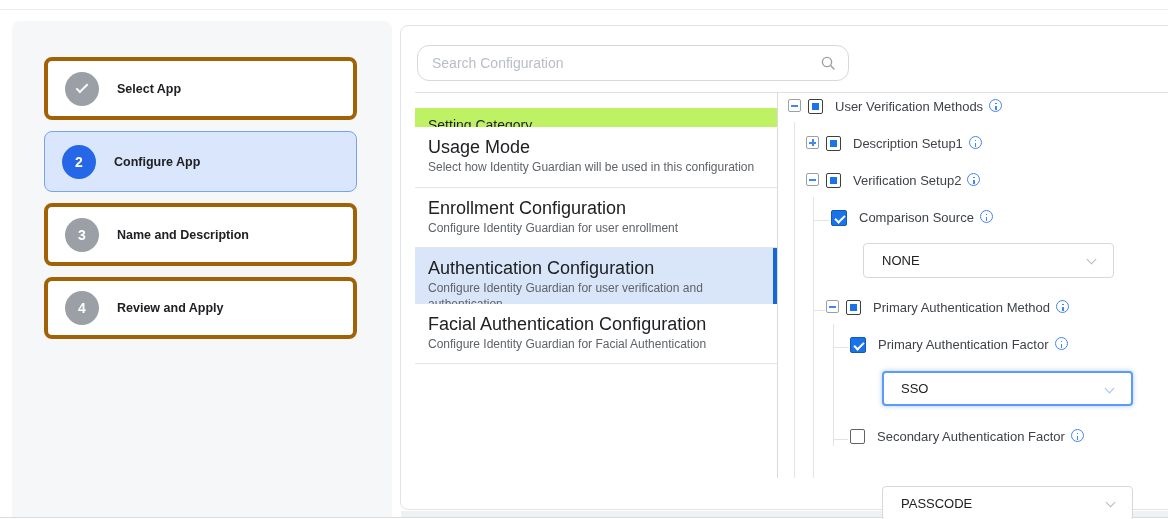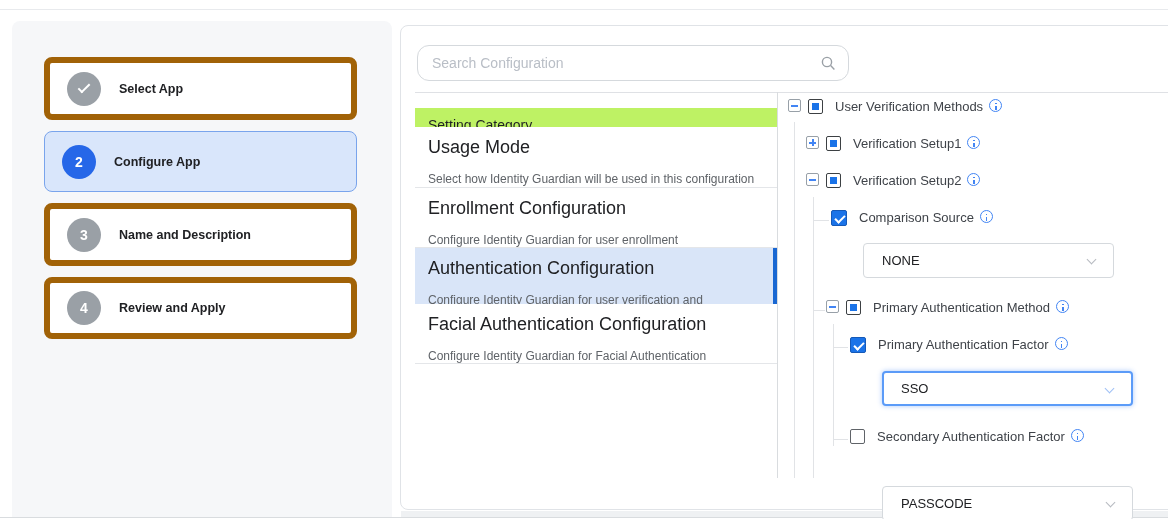--- a/index.html
+++ b/index.html
@@ -10,21 +10,21 @@
   
   .top-bar { position:absolute; left:0; top:0; width:1168px; height:10px; background:#ffffff;
              border-bottom:1px solid #e8eaed; }
   .page-bottom-line { position:absolute; left:0; top:517px; width:1168px; height:1px; background:#d9dcdf; }
 
   
   .stepper-panel { position:absolute; left:12px; top:21px; width:380px; height:496px;
                    background:#f6f7f9; border-radius:8px 8px 0 0; }
 
   .step-card { position:absolute; left:32px; width:313px; background:#ffffff;
-               border:6px solid #a16207; border-radius:8px; display:flex; align-items:center; }
+               border:4px solid #a16207; border-radius:8px; display:flex; align-items:center; }
   .step-card.active { background:#d9e6fb; border:1.5px solid #79a4ec; }
   .step-circle { position:absolute; left:17px; width:34px; height:34px; border-radius:50%;
                  background:#9aa0a6; color:#ffffff; display:flex; align-items:center; justify-content:center;
                  font-size:14px; font-weight:bold; }
   .step-circle.blue { background:#2667e8; }
   .check-glyph { display:block; width:12px; height:6px; border-left:2.5px solid #ffffff;
                  border-bottom:2.5px solid #ffffff; transform:rotate(-45deg); margin-top:-4px; }
   .step-label { position:absolute; left:69px; font-size:12.5px; font-weight:bold; color:#202124; }
 
   
@@ -44,21 +44,21 @@
   .table-top-line { position:absolute; left:415px; top:92px; width:775px; height:1px; background:#dfe1e5; }
   .col-divider { position:absolute; left:777px; top:92px; width:1px; height:386px; background:#d9dcdf; }
 
   .cat-header { position:absolute; left:415px; top:108px; width:362px; height:34px; line-height:34px;
                 padding-left:13px; font-size:14px; font-weight:500; color:#1f2124;
                 border-bottom:1px solid #dfe1e5; background:#bef264; }
   .cat-row { position:absolute; left:415px; width:362px; padding:11px 10px 0 13px;
              border-bottom:1px solid #e4e6e9; background:#ffffff; cursor:pointer; }
   .cat-row.selected { background:#d9e5f8; border-right:4px solid #1967d2; border-bottom:none; }
   .cat-title { font-size:18px; color:#202124; line-height:18px; }
-  .cat-desc { font-size:12px; color:#5f6368; line-height:16px; margin-top:15px; }
+  .cat-desc { font-size:12px; color:#5f6368; line-height:16px; margin-top:3px; }
 
   
   .guide { position:absolute; width:1px; background:#e1e3e6; }
   .stub  { position:absolute; height:1px; background:#e1e3e6; }
 
   .tree-row { position:absolute; height:22px; display:flex; }
   .toggle-box { position:relative; width:13px; height:13px; border:1px solid #98a0a8; border-radius:2px;
                 background:#ffffff; margin-right:7px; flex:none; cursor:pointer; }
   .toggle-box::before { content:""; position:absolute; left:2px; top:5px; width:7px; height:1.5px; background:#4285f4; }
   .toggle-box.plus::after { content:""; position:absolute; left:5px; top:2px; width:1.5px; height:7px; background:#4285f4; }
@@ -168,21 +168,21 @@
   <div class="tree-row" style="left:788px; top:99px;">
     <span class="toggle-box"></span>
     <span class="cb indeterminate"></span>
     <span class="tree-label">User Verification Methods</span>
     <span class="info-icon"></span>
   </div>
 
   <div class="tree-row" style="left:806px; top:136px;">
     <span class="toggle-box plus"></span>
     <span class="cb indeterminate"></span>
-    <span class="tree-label">Verification Setup1</span>
+    <span class="tree-label">Description Setup1</span>
     <span class="info-icon"></span>
   </div>
 
   <div class="tree-row" style="left:806px; top:173px;">
     <span class="toggle-box"></span>
     <span class="cb indeterminate"></span>
     <span class="tree-label">Verification Setup2</span>
     <span class="info-icon"></span>
   </div>
 

